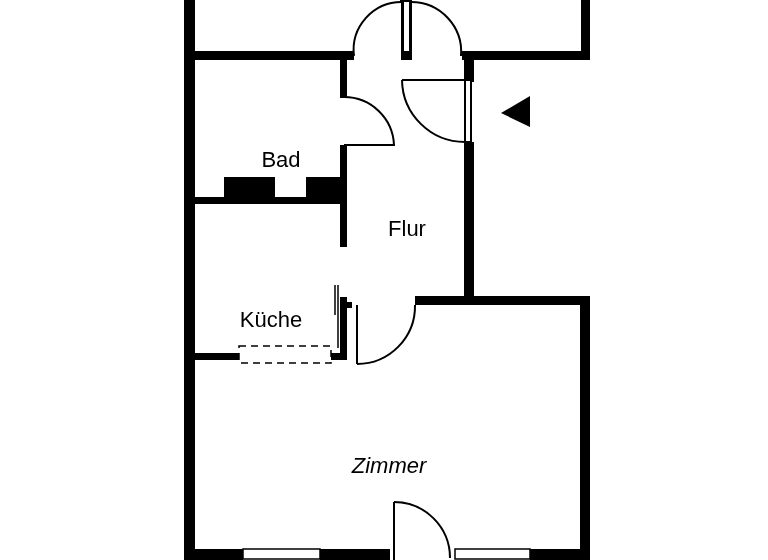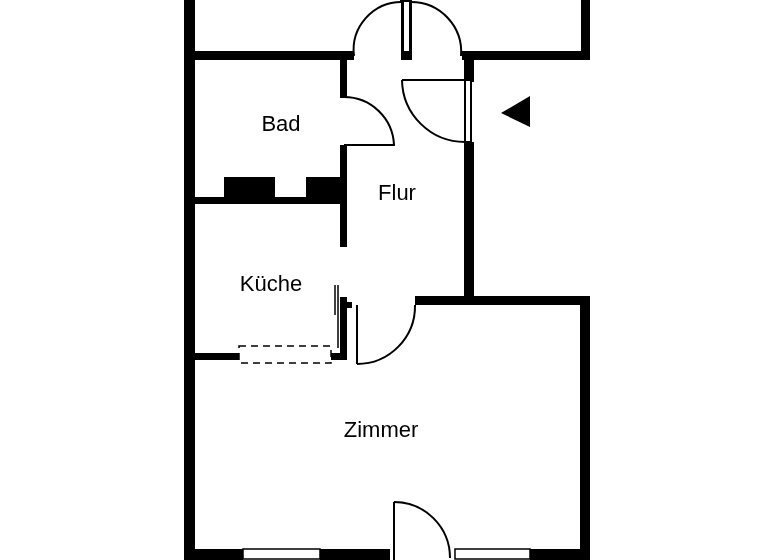--- a/index.html
+++ b/index.html
@@ -1,18 +1,18 @@
 <!DOCTYPE html>
 <html><head>
 <meta charset="utf-8">
 <style>
   html, body { margin: 0; padding: 0; background: #ffffff; }
   body { width: 768px; height: 560px; overflow: hidden; position: relative; }
   #plan { position: absolute; left: 0; top: 0; width: 768px; height: 560px; }
-  .label { position: absolute; font-family: "Liberation Sans", sans-serif; font-size: 22px; color: #000; white-space: nowrap; transform: translate(-50%, -50%); }
+  .label { position: absolute; font-family: "Liberation Sans", sans-serif; font-size: 22px; color: #000; white-space: nowrap; transform: translate(-50%, -50%); margin-top: 36px; }
 </style>
 </head>
 <body>
 
 <svg id="plan" viewBox="0 0 768 560" xmlns="http://www.w3.org/2000/svg">
   <g fill="#000">
 
     <rect x="184" y="0" width="11" height="560"></rect>
 
     <rect x="184" y="51" width="170" height="9"></rect>
@@ -72,15 +72,15 @@
   <g fill="#fff" stroke="#000" stroke-width="1.5">
     <rect x="243" y="549" width="77" height="10"></rect>
     <rect x="455" y="549" width="75" height="10"></rect>
     <rect x="239" y="346" width="92" height="17" stroke-dasharray="7 5"></rect>
   </g>
 
   <polygon points="501,113 530,96 530,127" fill="#000"></polygon>
 </svg>
 
 <div class="label" style="left:281px;top:124px;">Bad</div>
-<div class="label" style="left:397px;top:193px;">Flur</div>
+<div class="label" style="left:407px;top:193px;">Flur</div>
 <div class="label" style="left:271px;top:284px;">Küche</div>
-<div class="label" style="left:381px;top:430px;">Zimmer</div>
+<div class="label" style="left:389px;top:430px;font-style:italic;">Zimmer</div>
 
 </body></html>

